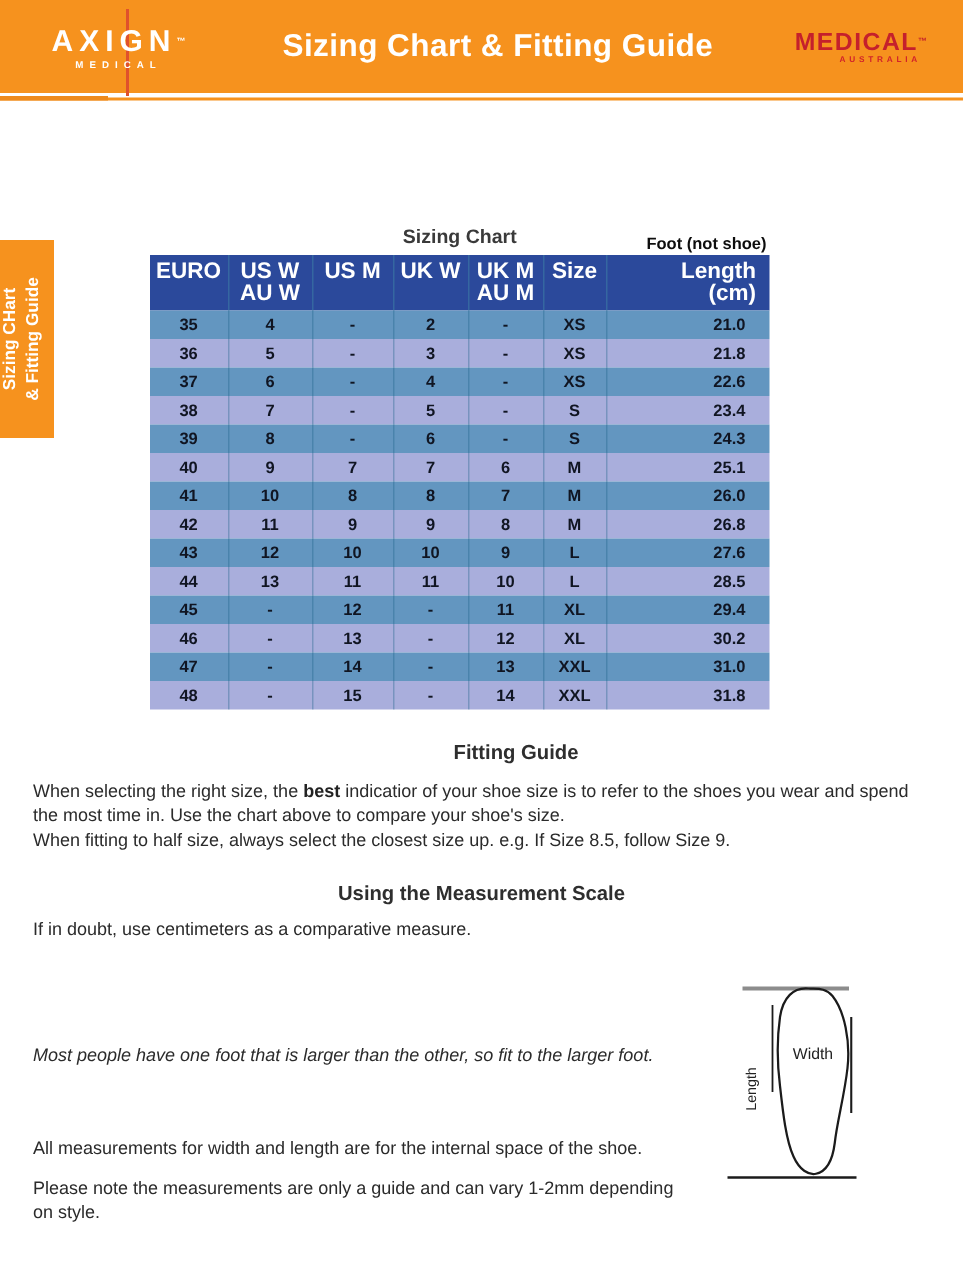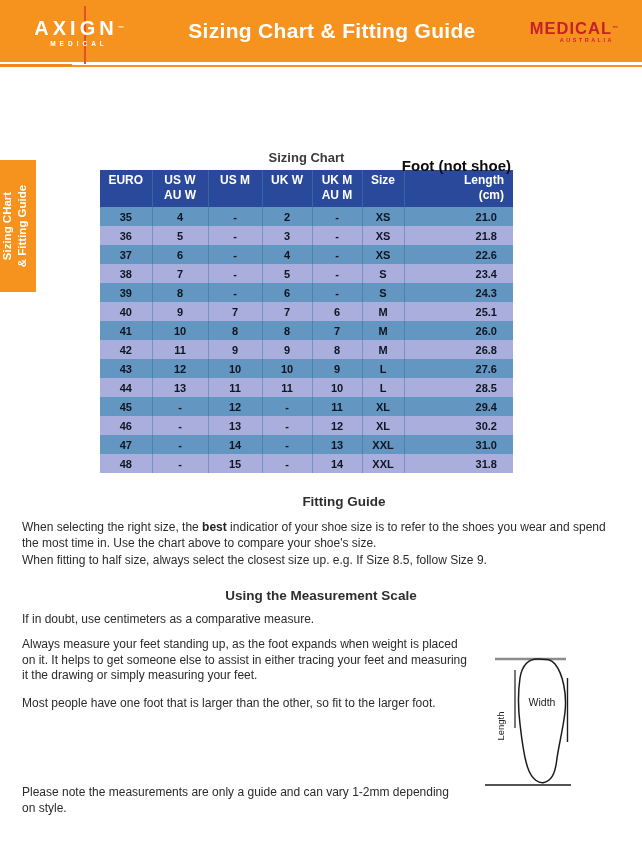--- a/index.html
+++ b/index.html
@@ -25,23 +25,23 @@
   
   .side-tab { position:absolute; left:0; top:160px; width:36px; height:132px; background:#F6921E; }
   .side-tab-inner { position:absolute; width:132px; height:36px; left:-48px; top:48px;
                     transform:rotate(-90deg); text-align:center; color:#ffffff;
                     font-weight:bold; font-size:11.5px; line-height:15px; }
   .side-tab-inner span { display:block; white-space:nowrap; }
 
   
   .chart-block { position:absolute; left:100px; top:150px; width:413px; }
   .chart-title { text-align:center; font-weight:bold; font-size:13px; color:#3a3a3a; }
-  .foot-note { position:absolute; right:2px; top:7px; font-weight:bold; font-size:15px; color:#0d0d0d; }
+  .foot-note { position:absolute; right:2px; top:7px; font-weight:bold; font-size:11px; color:#0d0d0d; }
   table.sizing-table { width:413px; margin-top:5px; border-collapse:collapse; table-layout:fixed; }
-  .sizing-table th { background:#2B499B; color:#ffffff; font-size:12px; font-weight:bold;
+  .sizing-table th { background:#2B499B; color:#ffffff; font-size:15px; font-weight:bold;
                      vertical-align:top; text-align:center; height:37px; padding-top:3px; line-height:15px;
                      border-left:1px solid rgba(62,127,166,0.55); }
   .sizing-table th:first-child { border-left:none; }
   .sizing-table th:last-child { text-align:right; padding-right:9px; }
   .sizing-table td { height:19px; text-align:center; font-size:11px; font-weight:bold; color:#101522;
                      border-left:1px solid rgba(28,96,134,0.35); }
   .sizing-table td:first-child { border-left:none;text-align:center; }
   .sizing-table td:last-child { text-align:right; padding-right:16px; }
   .sizing-table tbody tr:nth-child(odd)  { background:#6396C0; }
   .sizing-table tbody tr:nth-child(even) { background:#A9AEDC; }
@@ -50,21 +50,21 @@
   .heading { position:absolute; left:0; width:642px; text-align:center;
              font-size:13.5px; font-weight:bold; color:#2e2e2e; }
   .para { position:absolute; left:22px; font-size:12px; line-height:15.5px; color:#2b2b2b; white-space:pre-line; }
   .para b { font-weight:bold; color:#222; }
   #para-select { top:520px; width:600px; white-space:normal; }
   #para-half   { top:553px; width:600px; }
   #head-fitting { top:494px;padding-left:46px; }
   #head-scale   { top:588px; }
   #para-doubt   { top:612px; width:520px; }
   #para-standing{ top:637px; width:470px; }
-  #para-larger  { top:696px; width:520px; }
+  #para-larger  { top:696px; width:520px;font-style:italic; }
   #para-internal{ top:758px; width:520px; }
   #para-note    { top:785px; width:480px; }
 
   
   .foot-svg { position:absolute; left:482px; top:650px; }
   .foot-svg text { font-family:"Liberation Sans", sans-serif; }
 </style>
 </head>
 <body>
 
@@ -266,24 +266,22 @@
 
   <div class="heading" id="head-fitting">Fitting Guide</div>
 
   <p class="para" id="para-select"><span>When selecting the right size, the </span><b>best</b><span> indicatior of your shoe size is to refer to the shoes you wear and spend the most time in. Use the chart above to compare your shoe's size.</span></p>
 
   <p class="para" id="para-half">When fitting to half size, always select the closest size up. e.g. If Size 8.5, follow Size 9.</p>
 
   <div class="heading" id="head-scale">Using the Measurement Scale</div>
 
   <p class="para" id="para-doubt">If in doubt, use centimeters as a comparative measure.</p>
-  <p class="para" id="para-standing">Always measure your feet standing up, as the foot expands when weight is placed
-on it. It helps to get someone else to assist in either tracing your feet and measuring
-it the drawing or simply measuring your feet.</p>
   <p class="para" id="para-larger">Most people have one foot that is larger than the other, so fit to the larger foot.</p>
+  <p class="para" id="para-internal">All measurements for width and length are for the internal space of the shoe.</p>
   <p class="para" id="para-note">Please note the measurements are only a guide and can vary 1-2mm depending
 on style.</p>
 
   <svg class="foot-svg" width="95" height="142" viewBox="0 0 95 142" xmlns="http://www.w3.org/2000/svg">
     <line x1="13" y1="9" x2="84" y2="9" stroke="#8c8c8c" stroke-width="2.6"></line>
     <path fill="none" stroke="#1b1b1b" stroke-width="1.5" d="M57,9 C47,8 40,15 38,28 C36,42 36,58 38,74 C40,92 42,110 47,121 C51,130 57,133.5 62,132.5 C69,131 73,124 74.5,112 C76,98 81,80 83,62 C85,44 81,24 73,14 C68,8 62,9.5 57,9 Z"></path>
     <line x1="33" y1="20" x2="33" y2="78" stroke="#1b1b1b" stroke-width="1.2"></line>
     <line x1="85.5" y1="28" x2="85.5" y2="92" stroke="#1b1b1b" stroke-width="1.4"></line>
     <line x1="3" y1="135" x2="89" y2="135" stroke="#1b1b1b" stroke-width="1.6"></line>
     <text x="60" y="56" text-anchor="middle" font-size="10.5" fill="#222222">Width</text>

